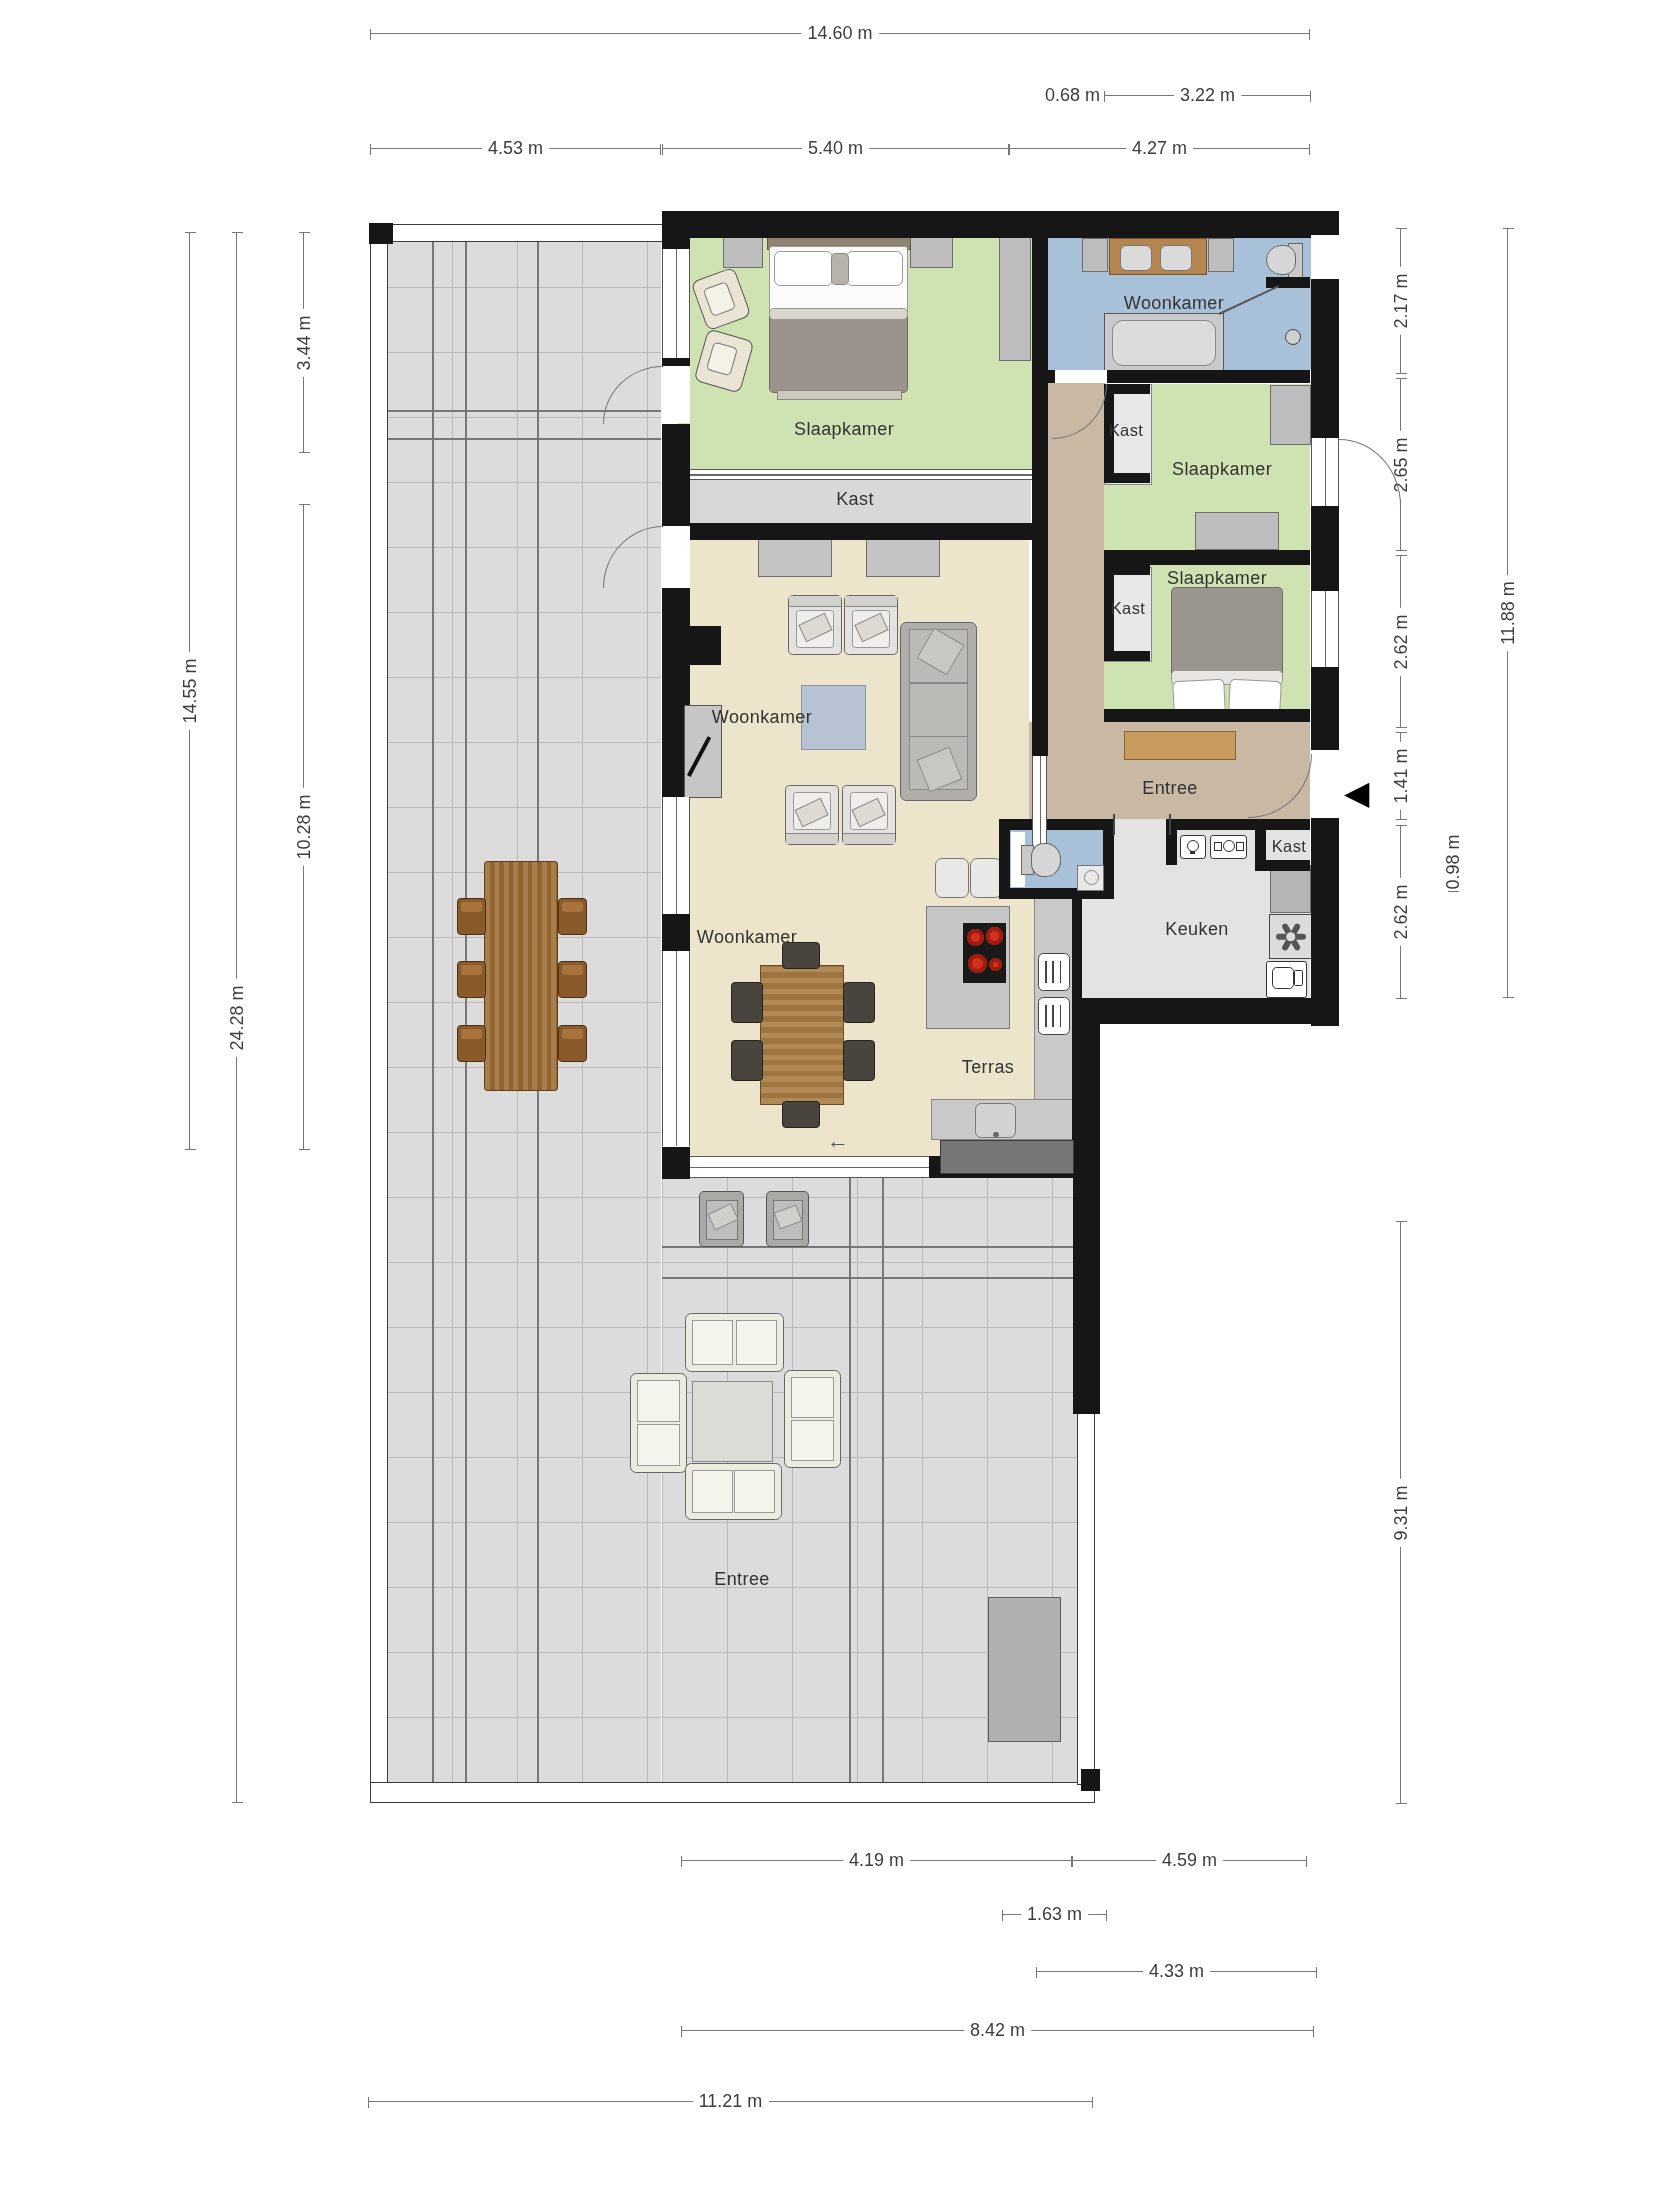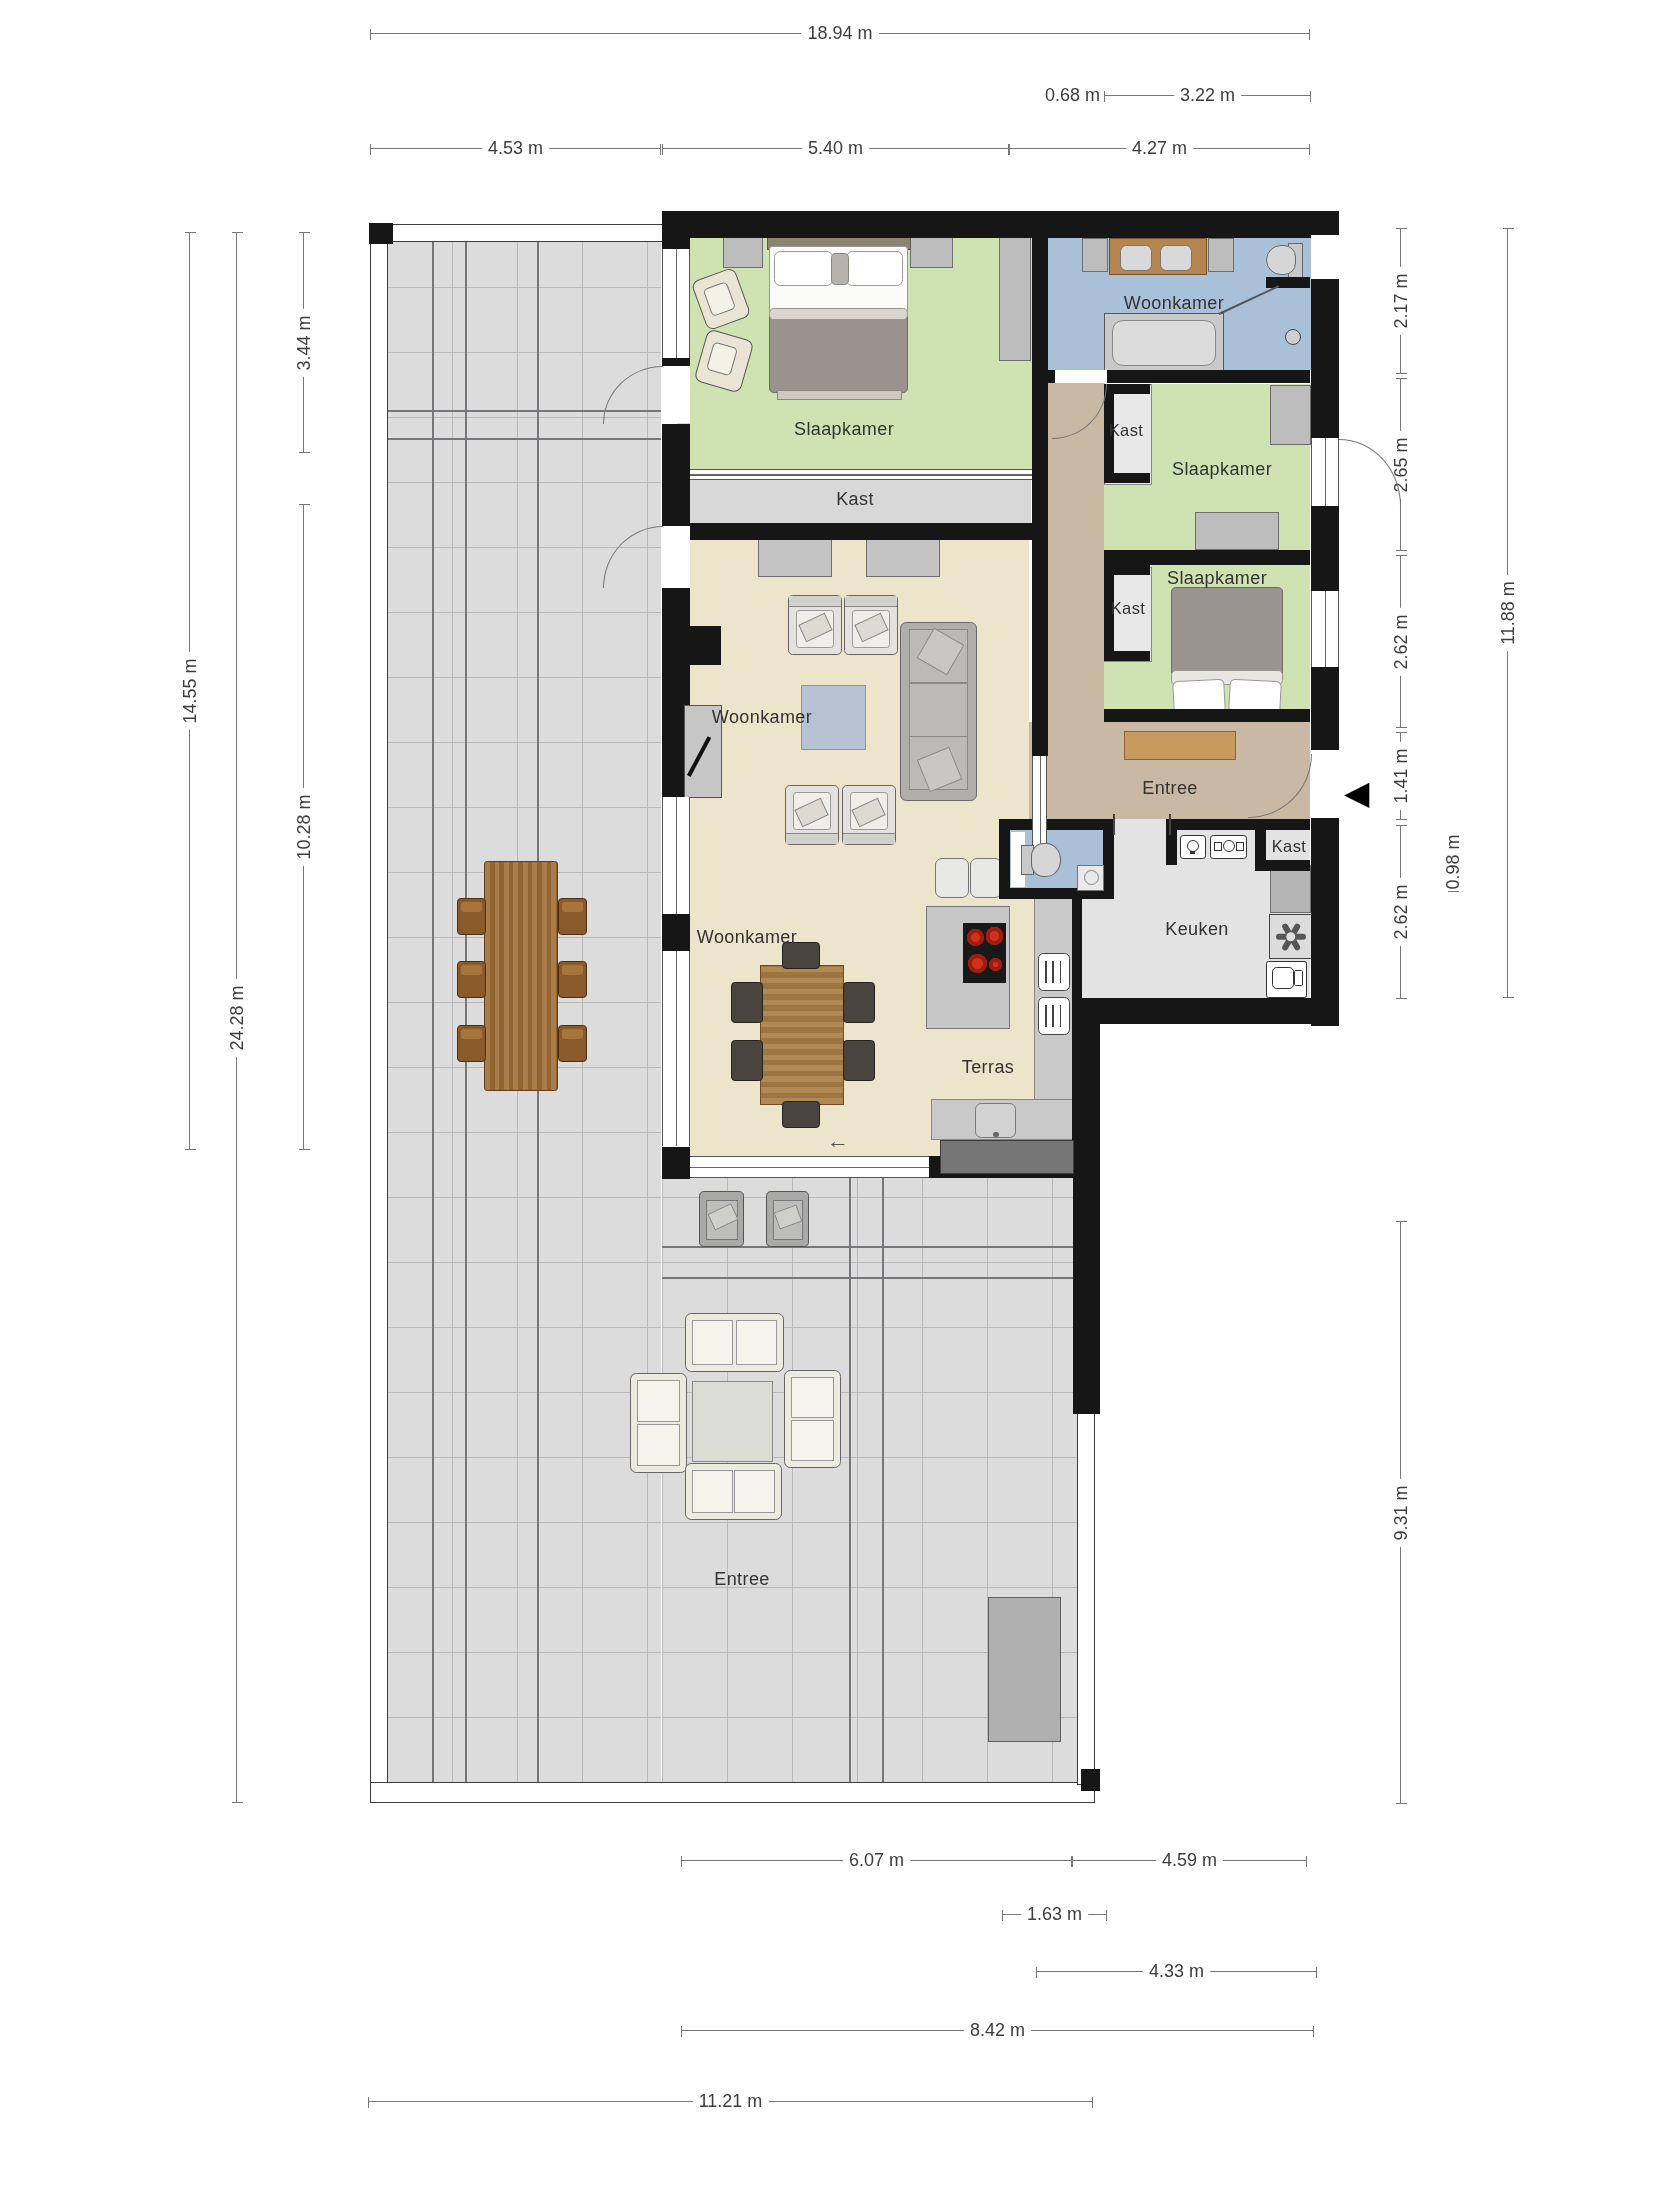--- a/index.html
+++ b/index.html
@@ -53,21 +53,21 @@
   .burn{position:absolute;border-radius:50%;background:var(--burner_red,#d2301d);box-shadow:inset 0 0 0 3.9px #9e1d10;}
   .fanblade{position:absolute;left:50%;top:50%;width:30px;height:6.3px;background:#555;border-radius:3.2px;}
   .meter{position:absolute;background:#fff;border:1.6px solid #333;z-index:22;}
   .sinkbox{position:absolute;background:#d9d9d9;border:1.3px solid #777;border-radius:6.3px;}
 </style>
 </head>
 <body>
 
 <div>
   <div class="dimh" style="left:370px;top:33px;width:940px;">
-      <span class="dlab">18.94 m</span>
+      <span class="dlab">14.60 m</span>
     </div>
   <div class="dimh" style="left:1040px;top:95px;width:65px;">
       <span class="dlab">0.68 m</span>
     </div>
   <div class="dimh" style="left:1104px;top:95px;width:207px;">
       <span class="dlab">3.22 m</span>
     </div>
   <div class="dimh" style="left:370px;top:148px;width:291px;">
       <span class="dlab">4.53 m</span>
     </div>
@@ -110,21 +110,21 @@
       <span class="dlab">11.88 m</span>
     </div>
   <div class="dimv" style="left:1452px;top:831px;height:61px;">
       <span class="dlab">0.98 m</span>
     </div>
   <div class="dimv" style="left:1400px;top:1221px;height:583px;">
       <span class="dlab">9.31 m</span>
     </div>
 
   <div class="dimh" style="left:681px;top:1860px;width:391px;">
-      <span class="dlab">6.07 m</span>
+      <span class="dlab">4.19 m</span>
     </div>
   <div class="dimh" style="left:1072px;top:1860px;width:235px;">
       <span class="dlab">4.59 m</span>
     </div>
   <div class="dimh" style="left:1002px;top:1914px;width:105px;">
       <span class="dlab">1.63 m</span>
     </div>
   <div class="dimh" style="left:1036px;top:1971px;width:281px;">
       <span class="dlab">4.33 m</span>
     </div>

